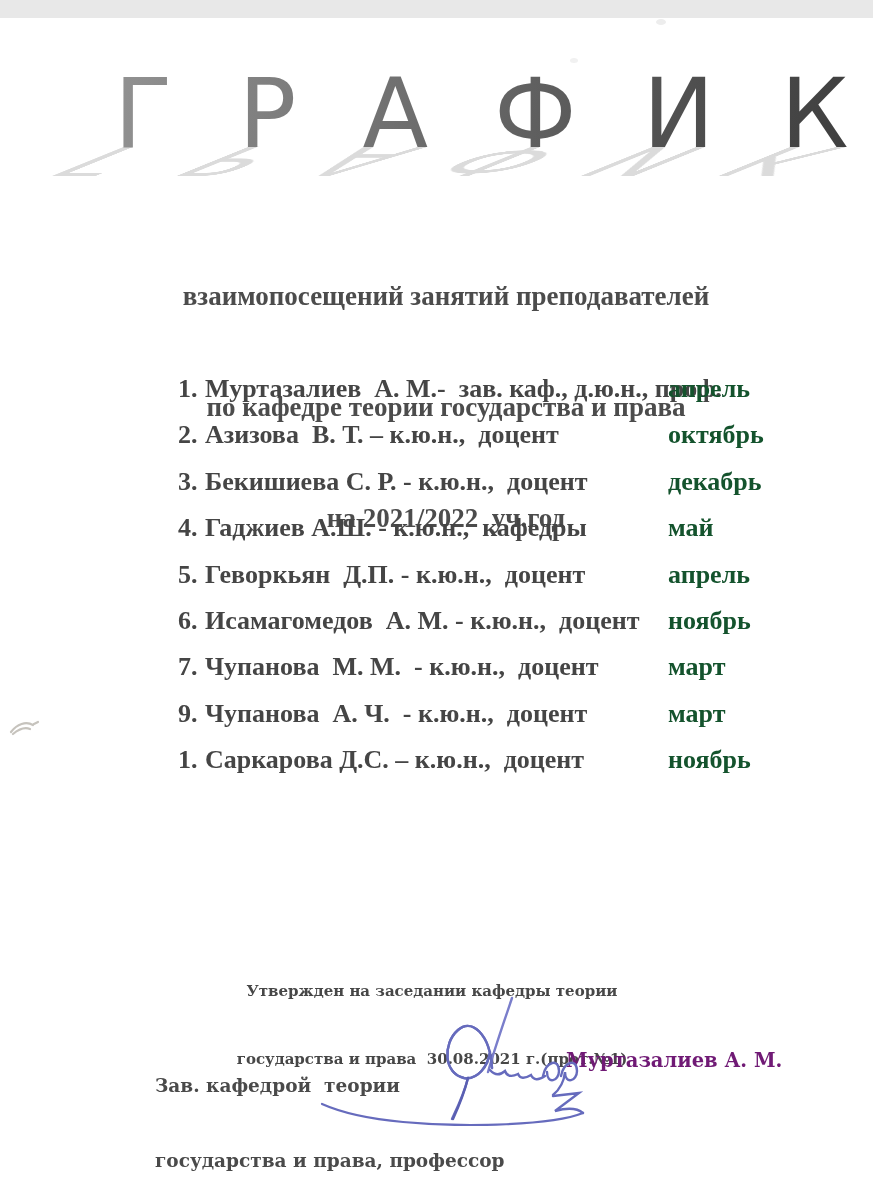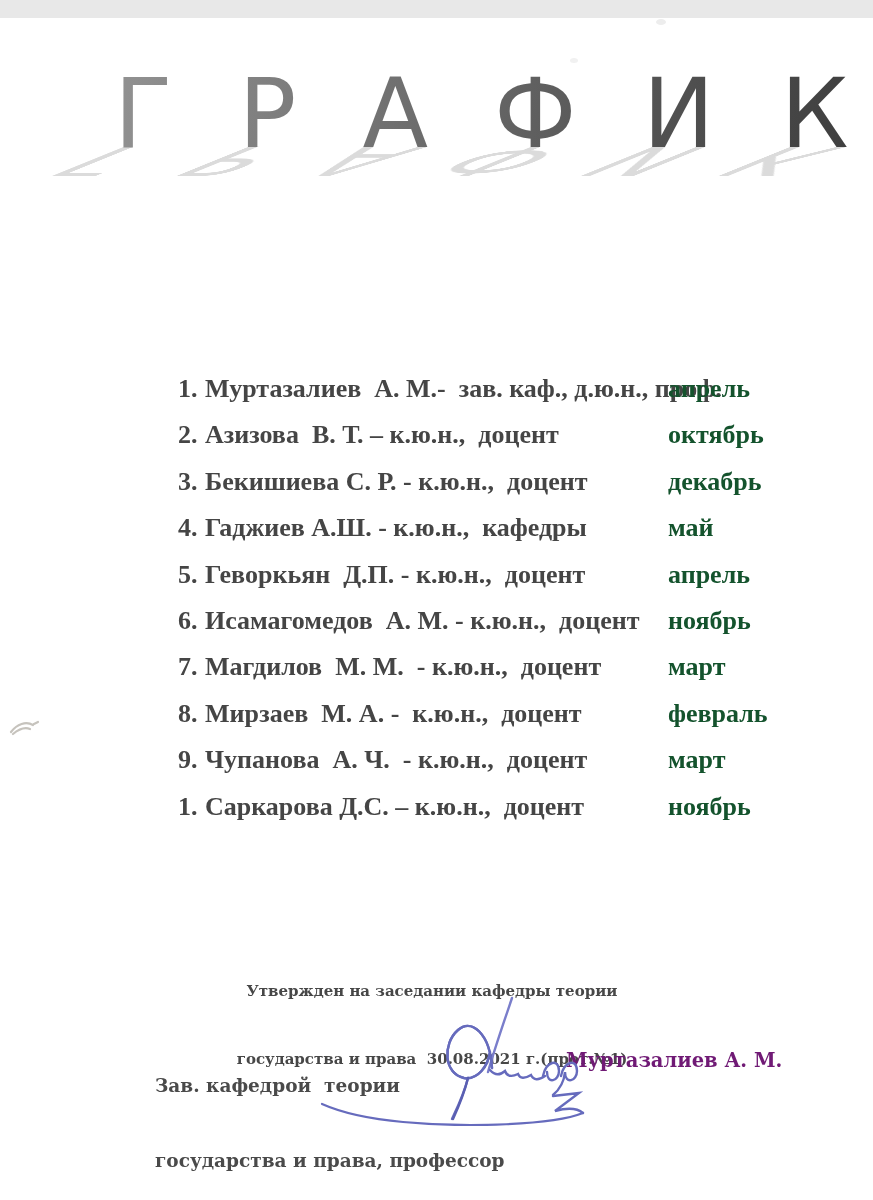--- a/index.html
+++ b/index.html
@@ -65,20 +65,25 @@
   .dot2{position:absolute;left:570px;top:40px;width:8px;height:5px;border-radius:50%;background:#f1f1f1;}
 </style>
 </head>
 <body>
 
 <div class="page">
 
   <div class="title-reflection">ГРАФИК</div>
   <div class="title-main">ГРАФИК</div>
 
+  <div class="subtitle">
+    <div>взаимопосещений занятий преподавателей</div>
+    <div>по кафедре теории государства и права</div>
+    <div>на 2021/2022  уч.год</div>
+  </div>
 
   <div class="schedule">
     <div class="row">
       <span class="num">1.</span><span class="name">Муртазалиев  А. М.-  зав. каф., д.ю.н., проф.</span>
       <span class="month">апрель</span>
     </div>
     <div class="row">
       <span class="num">2.</span><span class="name">Азизова  В. Т. – к.ю.н.,  доцент</span>
       <span class="month">октябрь</span>
     </div>
@@ -92,26 +97,22 @@
     </div>
     <div class="row">
       <span class="num">5.</span><span class="name">Геворкьян  Д.П. - к.ю.н.,  доцент</span>
       <span class="month">апрель</span>
     </div>
     <div class="row">
       <span class="num">6.</span><span class="name">Исамагомедов  А. М. - к.ю.н.,  доцент</span>
       <span class="month">ноябрь</span>
     </div>
     <div class="row">
-      <span class="num">7.</span><span class="name">Магдилов  М. М.  - к.ю.н.,  доцент</span>
+      <span class="num">7.</span><span class="name">Чупанова  М. М.  - к.ю.н.,  доцент</span>
       <span class="month">март</span>
-    </div>
-    <div class="row">
-      <span class="num">8.</span><span class="name">Мирзаев  М. А. -  к.ю.н.,  доцент</span>
-      <span class="month">февраль</span>
     </div>
     <div class="row">
       <span class="num">9.</span><span class="name">Чупанова  А. Ч.  - к.ю.н.,  доцент</span>
       <span class="month">март</span>
     </div>
     <div class="row">
       <span class="num">1.</span><span class="name">Саркарова Д.С. – к.ю.н.,  доцент</span>
       <span class="month">ноябрь</span>
     </div>
   </div>

